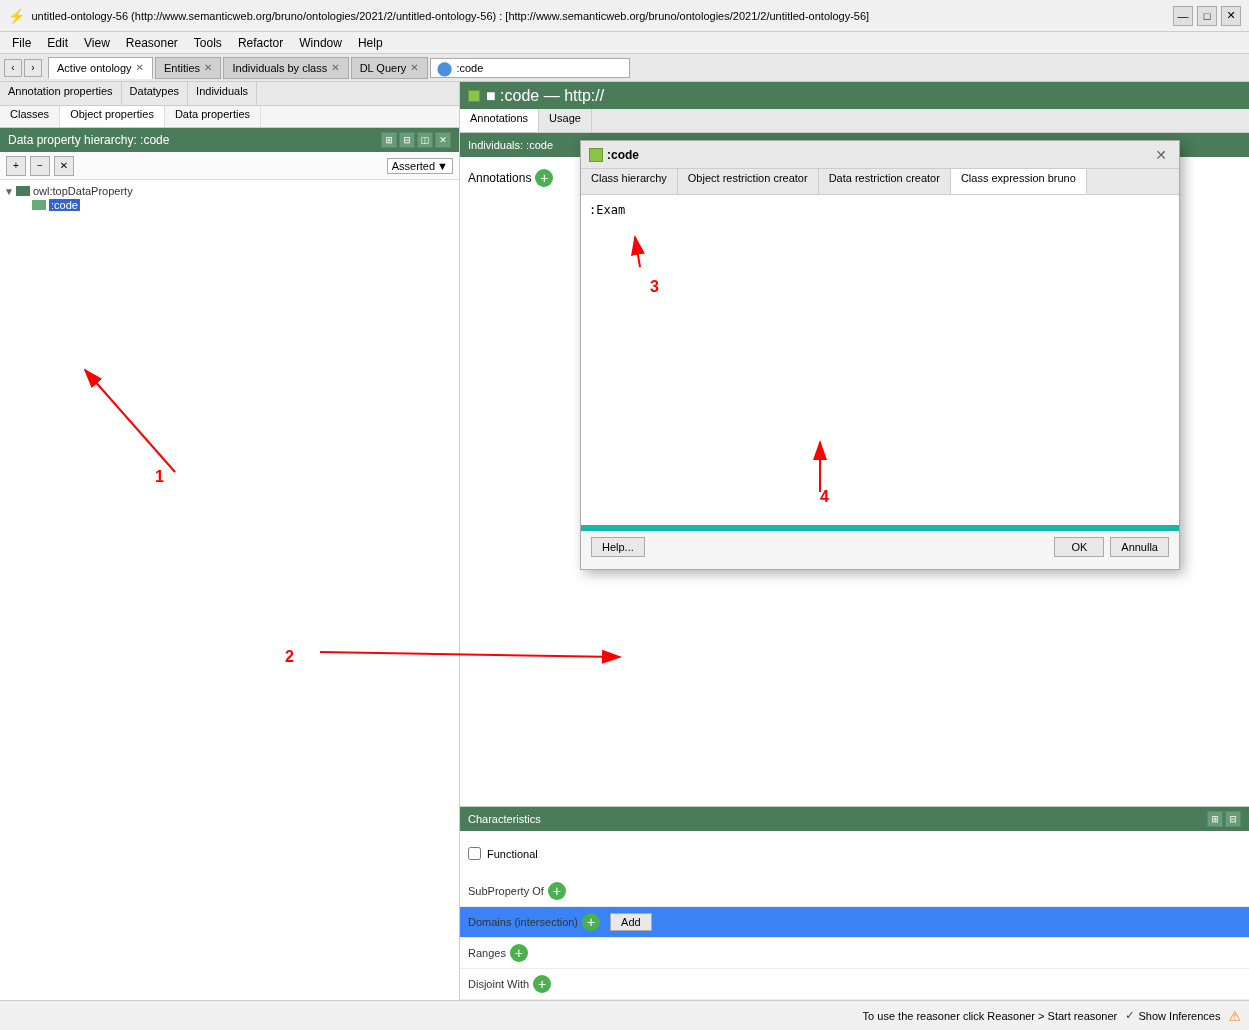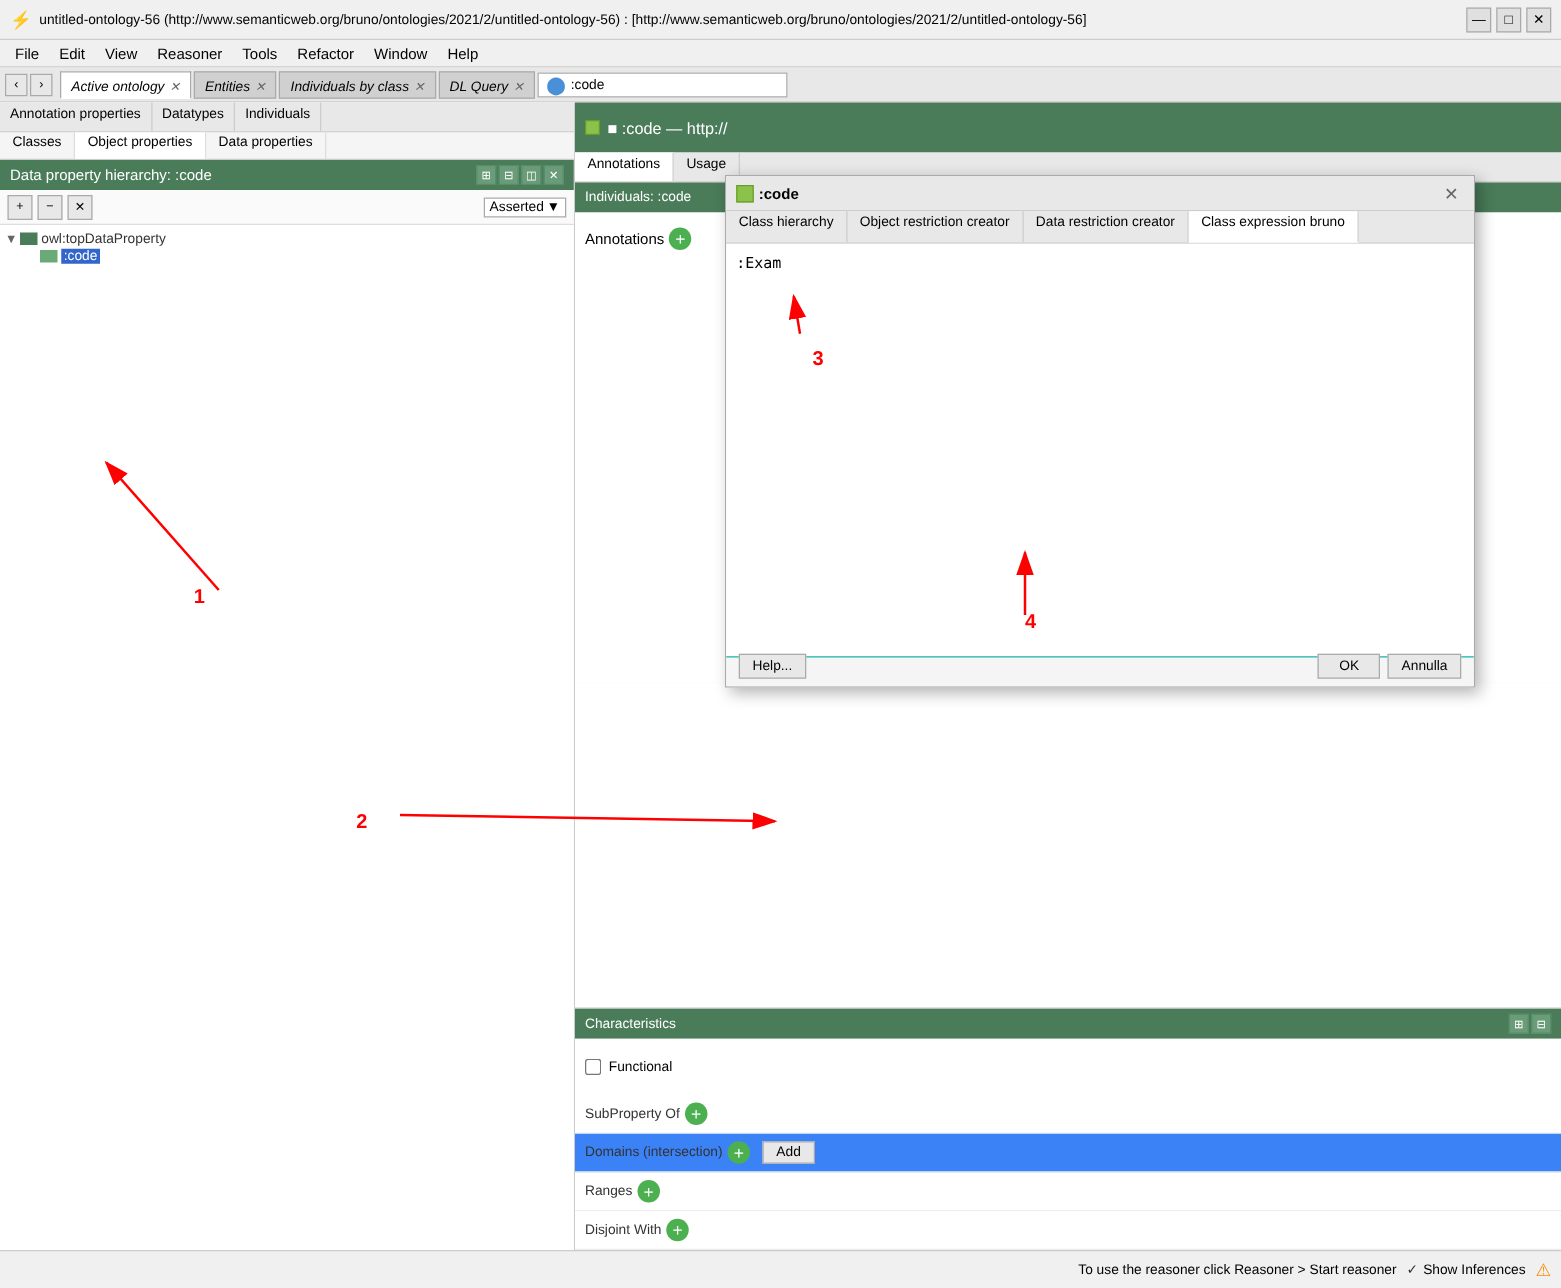--- a/index.html
+++ b/index.html
@@ -60,24 +60,23 @@
       cursor: pointer;
       font-size: 12px;
     }
     .tab {
       background: #d0d0d0;
       border: 1px solid #aaa;
       padding: 2px 8px;
       cursor: pointer;
       font-size: 11px;
       display: flex;
-      align-items: flex-end;
+      align-items: center;
       gap: 4px;
       height: 22px;
-      font-style: italic;
     }
     .tab.active {
       background: #ffffff;
       border-bottom: 1px solid white;
     }
     .tab-close {
       font-size: 10px;
       cursor: pointer;
       color: #666;
     }
@@ -260,25 +259,25 @@
       flex: 1;
       display: flex;
       flex-direction: column;
       background: #f5f5f5;
     }
 
     .ann-header-bar {
       background: #4a7c59;
       color: white;
       padding: 3px 8px;
-      font-size: 13px;
+      font-size: 16px;
       display: flex;
       align-items: center;
       gap: 6px;
-      height: 40px;
+      height: 27px;
     }
     .ann-header-icon {
       width: 12px;
       height: 12px;
       background: #8bc34a;
       border: 1px solid #6a9c29;
     }
 
     .ann-tabs {
       display: flex;
@@ -461,25 +460,25 @@
       width: 100%;
       min-height: 310px;
       border: none;
       outline: none;
       font-size: 12px;
       font-family: monospace;
       resize: none;
     }
     .dialog-footer {
       background: #f5f5f5;
-      border-top: 1px solid #14b8a6;
+      border-top: 6px solid #14b8a6;
       padding: 6px 10px;
       display: flex;
-      align-items: flex-end;
-      height: 24px;
+      align-items: flex-start;
+      height: 44px;
     }
     .help-btn {
       background: #e8e8e8;
       border: 1px solid #aaa;
       padding: 3px 10px;
       cursor: pointer;
       font-size: 11px;
     }
     .dialog-buttons {
       margin-left: auto;

